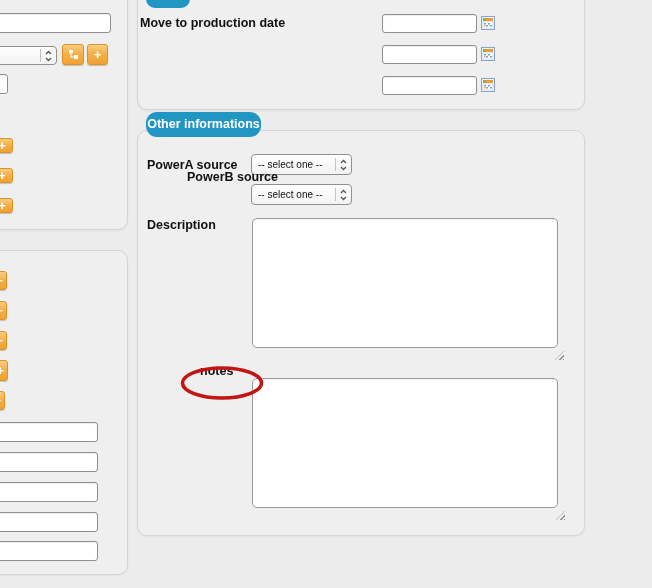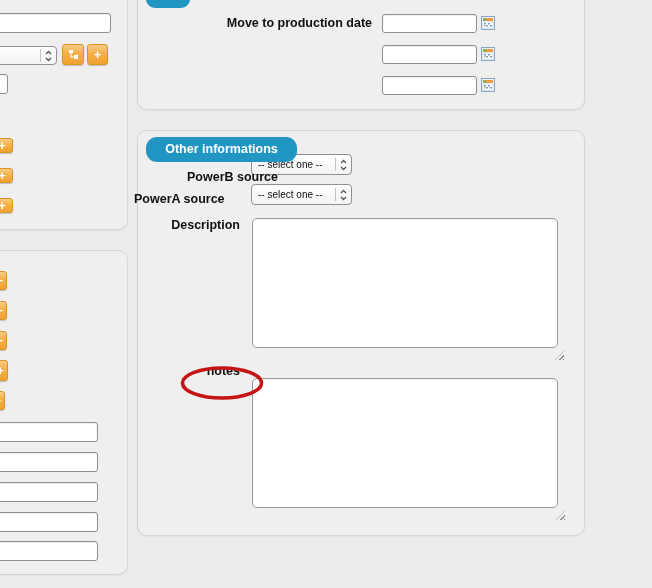--- a/index.html
+++ b/index.html
@@ -13,21 +13,21 @@
     border:1px solid #d5d5d5; border-radius:10px;
     box-shadow:0 1px 2px rgba(0,0,0,0.05);
   }
   .tab {
     position:absolute; background:#2196c3; color:#fff;
     font-weight:bold; font-size:12.5px; text-align:center;
     border-radius:11px; z-index:3;
   }
   .lbl {
     position:absolute; font-weight:bold; font-size:12.5px; color:#111;
-    text-align:right; line-height:15px; white-space:nowrap;
+    line-height:15px; white-space:nowrap;
   }
   .inp {
     position:absolute; background:#fff; border:1px solid #8f8f8f;
     border-radius:3px; font-size:12px; padding:0 4px;
     font-family:"Liberation Sans", sans-serif;
     box-shadow:inset 0 1px 1px rgba(0,0,0,0.07);
   }
   .sel {
     position:absolute; display:flex; align-items:center;
     background:linear-gradient(#ffffff,#f3f3f3);
@@ -146,23 +146,23 @@
     <g fill="#7d9fd0">
       <rect x="3" y="7" width="2" height="1.5"></rect>
         <rect x="7" y="7" width="2" height="1.5"></rect>
       <rect x="5" y="9" width="2" height="1.5"></rect>
         <rect x="9" y="9" width="2" height="1.5"></rect>
       <rect x="3" y="9" width="1.5" height="1.5" fill="#f0ad5a"></rect>
     </g>
   </svg>
 
   <div class="panel" style="left:137px; top:130px; width:448px; height:406px;"></div>
-  <div class="tab" style="left:146px; top:137px; width:151px; height:25px; line-height:25px;">Other informations</div>
+  <div class="tab" style="left:146px; top:112px; width:115px; height:25px; line-height:25px;">Other informations</div>
 
-  <div class="lbl" style="left:134px; top:158px; width:90px;margin-top:34px;">PowerA source</div>
+  <div class="lbl" style="left:147px; top:158px; width:90px;">PowerA source</div>
   <div class="sel" style="left:251px; top:154px; width:101px; height:21px;">
     <span class="sel-text">-- select one --</span>
     <span class="sel-sep"></span>
     <svg width="9" height="14" viewBox="0 0 9 14">
       <path d="M2 5 L4.5 2.5 L7 5" fill="none" stroke="#555" stroke-width="1.3"></path>
       <path d="M2 9 L4.5 11.5 L7 9" fill="none" stroke="#555" stroke-width="1.3"></path>
     </svg>
   </div>
 
   <div class="lbl" style="left:147px; top:170px; width:90px;padding-left:40px;">PowerB source</div>

